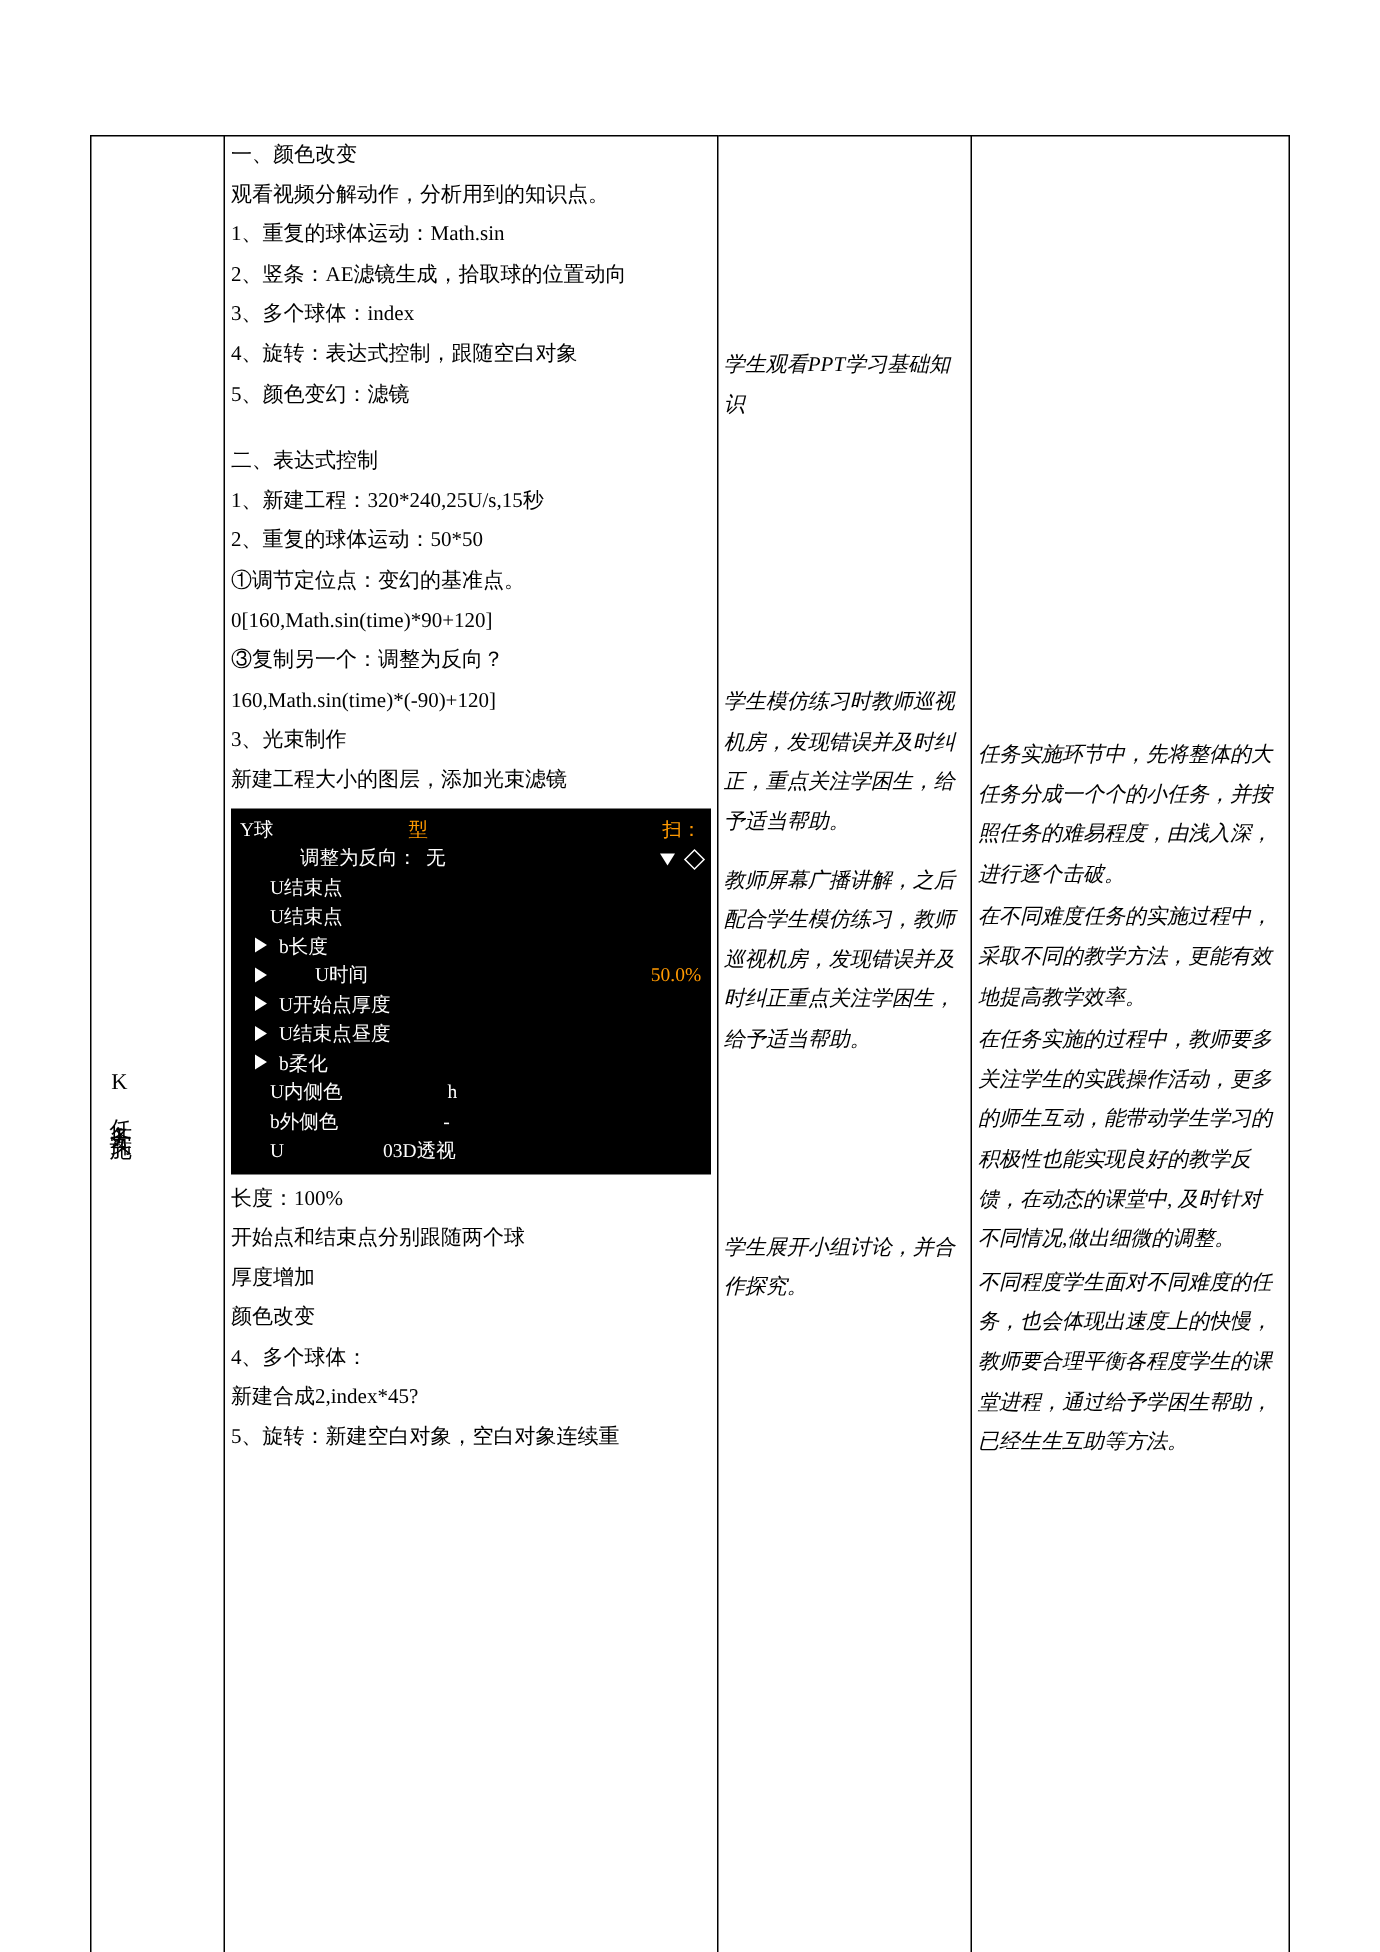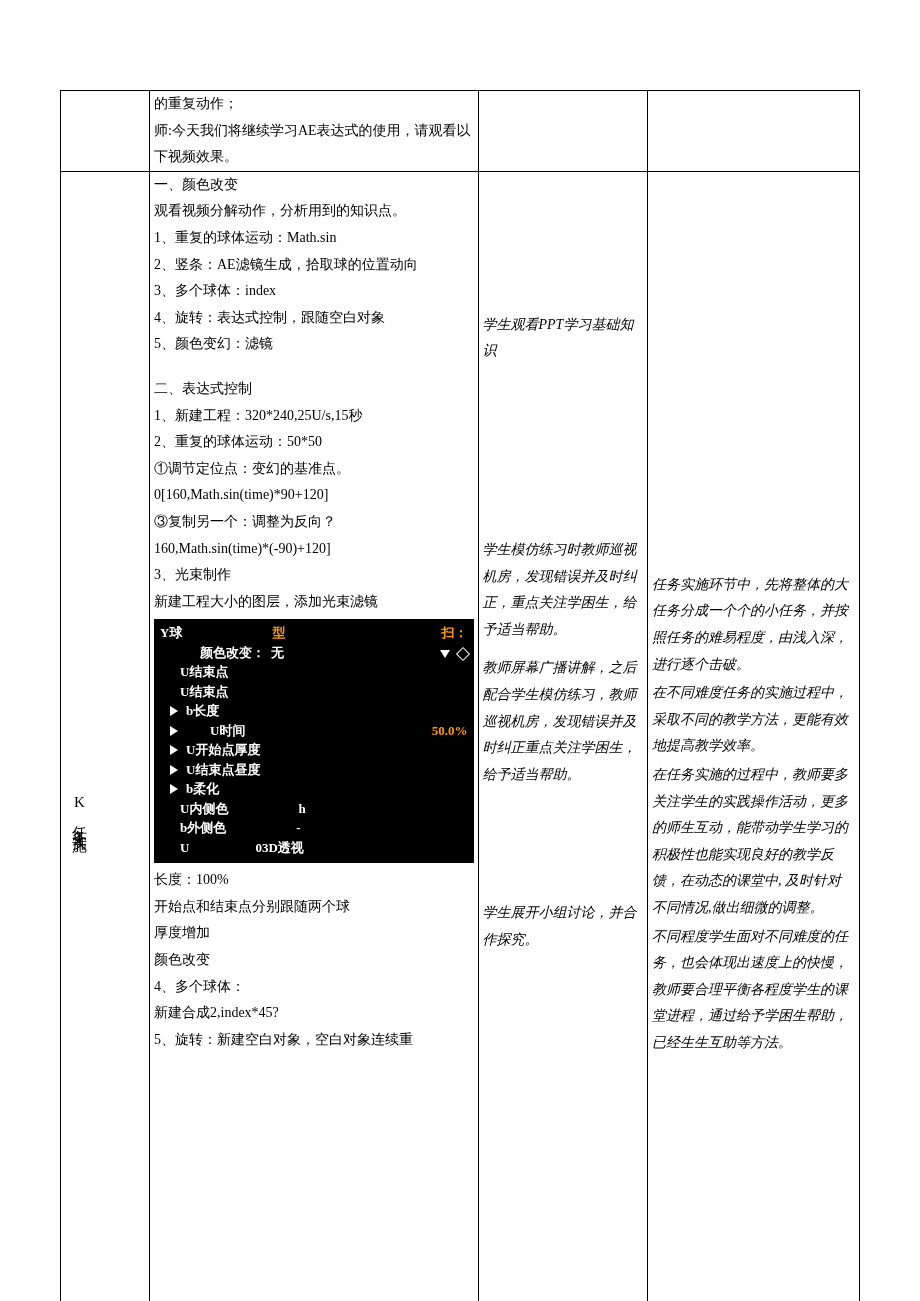--- a/index.html
+++ b/index.html
@@ -45,21 +45,20 @@
     letter-spacing: 4px;
     font-size: 15px;
   }
   .blackbox {
     background: #000;
     color: #fff;
     font-size: 13px;
     line-height: 1.5;
     padding: 4px 6px 6px 6px;
     margin: 4px 0;
-    font-weight: bold;
   }
   .blackbox .row {
     display: flex;
     align-items: center;
   }
   .orange { color: #ff9900; }
   .tri {
     display: inline-block;
     width: 0; height: 0;
     border-top: 5px solid transparent;
@@ -97,29 +96,20 @@
 <div class="page">
 <table class="main">
   <colgroup>
     <col class="col1">
         <col class="col2">
         <col class="col3">
         <col class="col4">
   </colgroup>
 
   <tbody>
-        <tr>
-    <td></td>
-    <td>
-      <p class="para">的重复动作；</p>
-      <p class="para">师:今天我们将继续学习AE表达式的使用，请观看以下视频效果。</p>
-    </td>
-    <td></td>
-    <td></td>
-  </tr>
 
   <tr>
     <td>
       <div class="vlabel">K任务实施I</div>
     </td>
 
     <td>
       <p class="para">一、颜色改变</p>
       <p class="para">观看视频分解动作，分析用到的知识点。</p>
       <p class="para">1、重复的球体运动：Math.sin</p>
@@ -140,21 +130,21 @@
       <p class="para">3、光束制作</p>
       <p class="para">新建工程大小的图层，添加光束滤镜</p>
 
       <div class="blackbox">
         <div class="row">
           <span>Y球</span>
           <span class="orange" style="margin-left:90px">型</span>
           <span class="orange flex-right">扫：</span>
         </div>
         <div class="row" style="padding-left:40px">
-          <span>颜色改变：</span>
+          <span>调整为反向：</span>
           <span style="margin-left:6px">无</span>
           <span class="flex-right">
             <span class="trid"></span>
             <span class="diamond"></span>
           </span>
         </div>
         <div class="indent1">U结束点</div>
         <div class="indent1">U结束点</div>
 
         <div class="row">

